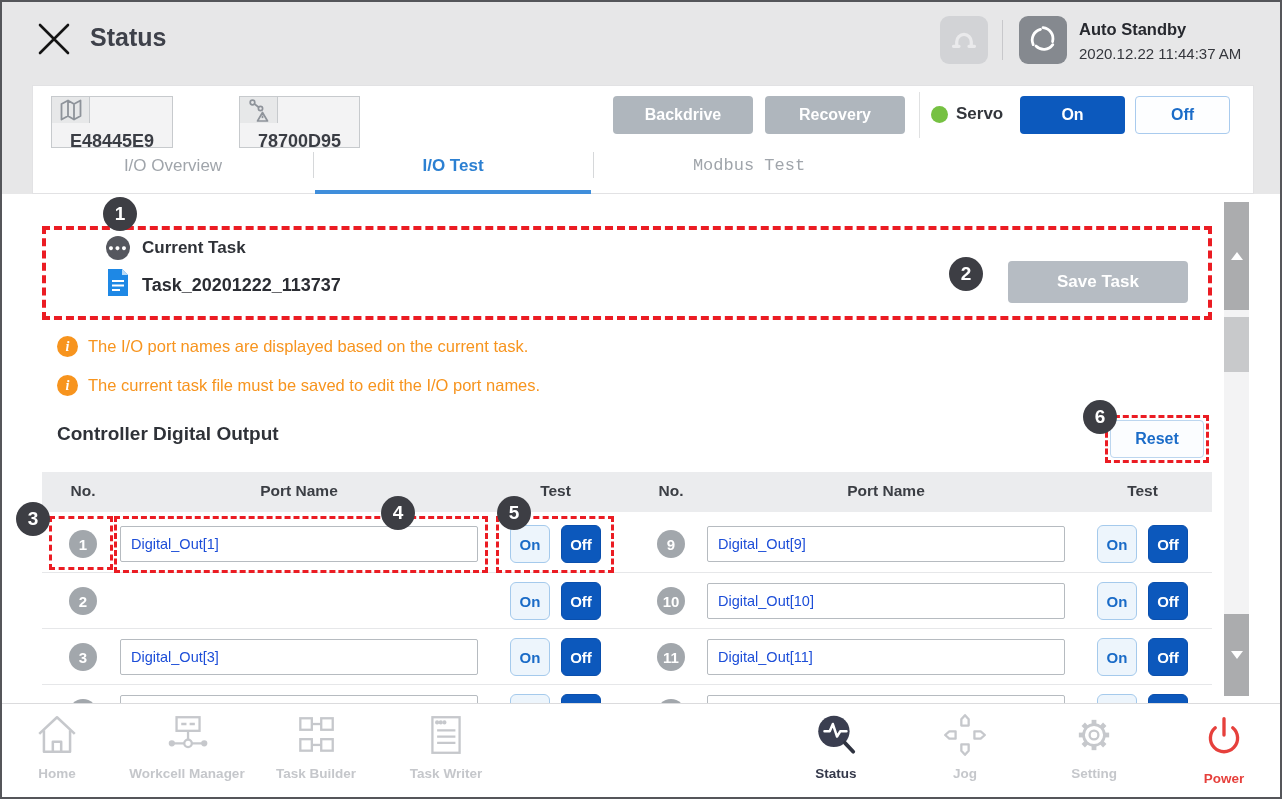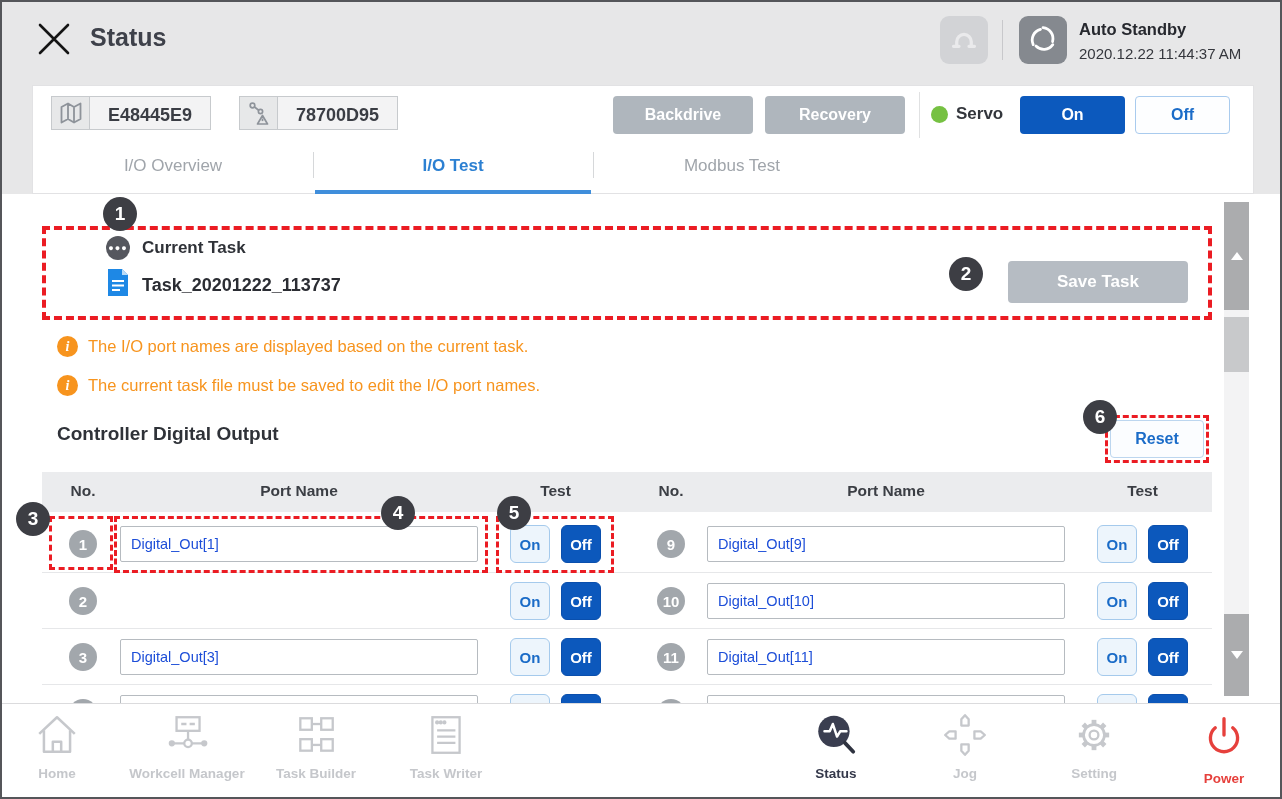--- a/index.html
+++ b/index.html
@@ -14,41 +14,41 @@
   .sq-btn { position:absolute; top:14px; width:48px; height:48px; border-radius:9px; border:none; cursor:pointer;
             display:flex; align-items:center; justify-content:center; }
   .grip-btn { left:938px; background:#d2d3d6; }
   .swirl-btn { left:1017px; background:#85898f; }
   .head-divider { position:absolute; left:1000px; top:18px; width:1px; height:40px; background:#c8c8cb; }
   .mode-label { position:absolute; left:1077px; top:18px; font-size:16.5px; font-weight:bold; color:#26282e; }
   .mode-time  { position:absolute; left:1077px; top:43px; font-size:15px; color:#35373d; }
 
   
   .panel { position:absolute; left:30px; top:83px; width:1222px; height:109px; background:#fff; border:1px solid #e2e2e4; }
-  .badge { position:absolute; top:10px; height:34px; display:flex; border:1px solid #c7cacd; background:#f3f3f4; }
+  .badge { position:absolute; top:10px; height:52px; display:flex; border:1px solid #c7cacd; background:#f3f3f4;flex-direction:column; }
   .badge .icell { width:38px; height:100%; background:#e7e8e9; border-right:1px solid #c7cacd;
                   display:flex; align-items:center; justify-content:center; }
   .badge .btext { padding:0 18px; font-size:18px; font-weight:bold; color:#3a3d44; line-height:36px; }
   .badge1 { left:18px; } .badge2 { left:206px; }
   .gray-btn { position:absolute; top:10px; width:140px; height:38px; background:#afb6bd; border:none; border-radius:4px;
               color:#fff; font-size:16px; font-weight:bold; font-family:inherit; cursor:pointer; }
   .backdrive { left:580px; } .recovery { left:732px; }
   .servo-divider { position:absolute; left:886px; top:6px; width:1px; height:46px; background:#e0e1e2; }
   .servo-dot { position:absolute; left:898px; top:20px; width:17px; height:17px; border-radius:50%; background:#76c142; }
   .servo-label { position:absolute; left:923px; top:18px; font-size:17px; font-weight:bold; color:#33363c; }
   .servo-on  { position:absolute; left:987px;  top:10px; width:105px; height:38px; background:#0c59bd; border:none;
                border-radius:4px; color:#fff; font-size:16px; font-weight:bold; font-family:inherit; cursor:pointer; }
   .servo-off { position:absolute; left:1102px; top:10px; width:95px; height:38px; background:#fdfeff;
                border:1.5px solid #a9cbee; border-radius:4px; color:#1b6cc8; font-size:16px; font-weight:bold;
                font-family:inherit; cursor:pointer; }
 
   
   .tab { position:absolute; top:70px; width:160px; text-align:center; font-size:17px; color:#a0a5ab; cursor:pointer; }
   .tab.active { color:#2c80d2; font-weight:bold; }
-  .tab-ov { left:60px; } .tab-test { left:340px; } .tab-mb { left:619px; }
+  .tab-ov { left:60px; } .tab-test { left:340px; } .tab-mb { left:636px;font-family:Liberation Mono, monospace; }
   .tab-div { position:absolute; top:66px; width:1px; height:26px; background:#d6d8da; }
   .tabdiv1 { left:280px; } .tabdiv2 { left:560px; }
   .tab-underline { position:absolute; left:282px; top:104px; width:276px; height:4px; background:#3f8edb; }
 
   
   .content { position:absolute; left:0; top:192px; width:1278px; height:511px; background:#fff; overflow:hidden; }
 
   .dashbox { position:absolute; border:4px dashed #eb1c23; pointer-events:none; z-index:3; }
   .box1 { left:40px; top:32px;  width:1170px; height:94px; }
   .box3 { left:47px; top:322px; width:64px;  height:54px; border-width:3px; }

